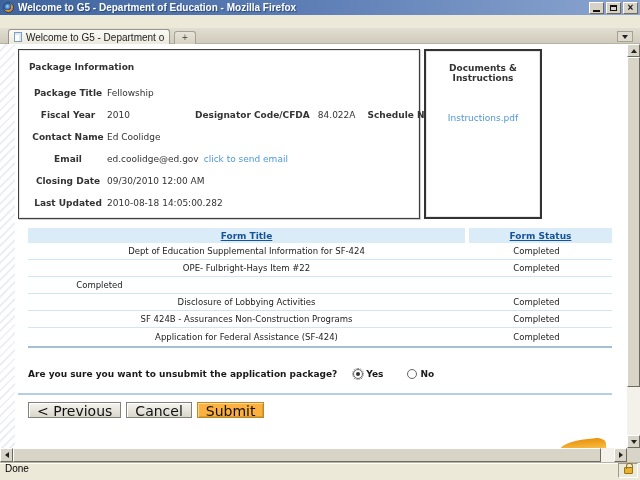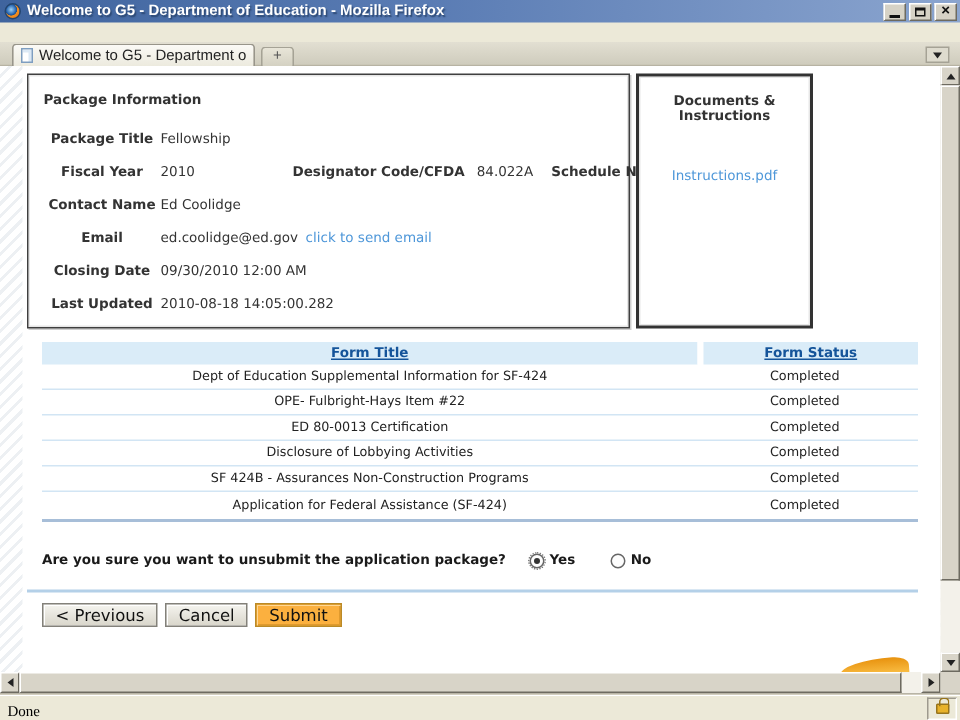--- a/index.html
+++ b/index.html
@@ -97,21 +97,21 @@
   .radio-opt { display:flex; align-items:center; margin-right:24px; cursor:pointer; }
   .radio { width:10px; height:10px; border-radius:50%; border:1px solid #666; background:#fdfdfd;
     display:inline-flex; align-items:center; justify-content:center; }
   .radio.focused { outline:1px dotted #777; outline-offset:0px; }
   .radio.checked::after { content:""; width:4px; height:4px; border-radius:50%; background:#333; }
   .radio-label { font-size:9px; font-weight:bold; color:#1a1a1a; margin-left:3px; }
 
   .sep-line { position:absolute; left:18px; top:349px; width:594px; height:2px; background:#b4d0e8; }
 
   .btn-row { position:absolute; left:28px; top:358px; display:flex; gap:5px; }
-  .btn { font-family:"DejaVu Sans","Liberation Sans",sans-serif; font-size:11px; color:#111;
+  .btn { font-family:"DejaVu Sans","Liberation Sans",sans-serif; font-size:14px; color:#111;
     height:16px; padding:0 8px; background:linear-gradient(#f5f4ef,#d9d6cb);
     border:1px solid #83817a; box-shadow:inset 1px 1px 0 #fff; cursor:pointer; }
   .btn.submit { background:#fbb03f; border:1px solid #bb8a27;
     box-shadow:inset 1px 1px 0 #ffd894, inset -1px -1px 0 #e09a2e;text-align:right; }
 
   .swoosh { position:absolute; left:560px; top:395px; width:46px; height:12px;
     background:linear-gradient(#e8920e,#fbc24a); border-radius:100% 30% 0 0 / 100% 60% 0 0;
     transform:rotate(-4deg); }
 
   
@@ -126,21 +126,21 @@
   .hscroll { position:absolute; left:0; top:0; width:627px; height:14px; }
   .sb-btn.left { left:0; top:0; height:14px; } 
   .sb-btn.right { right:0; top:0; height:14px; }
   .hthumb { position:absolute; left:13px; top:0; width:588px; height:14px; background:#d8d4c8;
     border:1px solid; border-color:#fff #6d6a60 #6d6a60 #fff; }
   .corner { position:absolute; right:0; top:0; width:13px; height:14px; background:#d8d4c8; }
 
   
   .statusbar { position:absolute; top:462px; left:0; width:640px; height:18px; background:#ece9d8;
     border-top:1px solid #b8b4a6; box-shadow:inset 0 1px 0 #fff;
-    display:flex; align-items:flex-end; padding-left:5px;font-family:Liberation Serif, serif; }
+    display:flex; align-items:flex-start; padding-left:5px; }
   .status-text { font-size:10px; color:#000; }
   .lock-cell { margin-left:auto; width:20px; height:15px; margin-right:2px;
     border:1px solid; border-color:#9e9a8e #fff #fff #9e9a8e;
     display:flex; align-items:center; justify-content:center; }
   .lock { width:9px; height:7px; background:#e8b22a; border:1px solid #97741c; border-radius:1px; position:relative; }
   .lock::before { content:""; position:absolute; top:-5px; left:1px; width:5px; height:5px;
     border:1px solid #97741c; border-bottom:none; border-radius:3px 3px 0 0; }
 </style>
 </head>
 <body>
@@ -230,21 +230,20 @@
         <div class="ft-body">
             <div class="ft-row">
               <div class="ft-cell ft-col-title">Dept of Education Supplemental Information for SF-424</div>
               <div class="ft-cell ft-col-status">Completed</div>
             </div>
             <div class="ft-row">
               <div class="ft-cell ft-col-title">OPE- Fulbright-Hays Item #22</div>
               <div class="ft-cell ft-col-status">Completed</div>
             </div>
             <div class="ft-row">
-              <div class="ft-cell ft-col-title">ED 80-0013 Certification</div>
               <div class="ft-cell ft-col-status">Completed</div>
             </div>
             <div class="ft-row">
               <div class="ft-cell ft-col-title">Disclosure of Lobbying Activities</div>
               <div class="ft-cell ft-col-status">Completed</div>
             </div>
             <div class="ft-row">
               <div class="ft-cell ft-col-title">SF 424B - Assurances Non-Construction Programs</div>
               <div class="ft-cell ft-col-status">Completed</div>
             </div>

